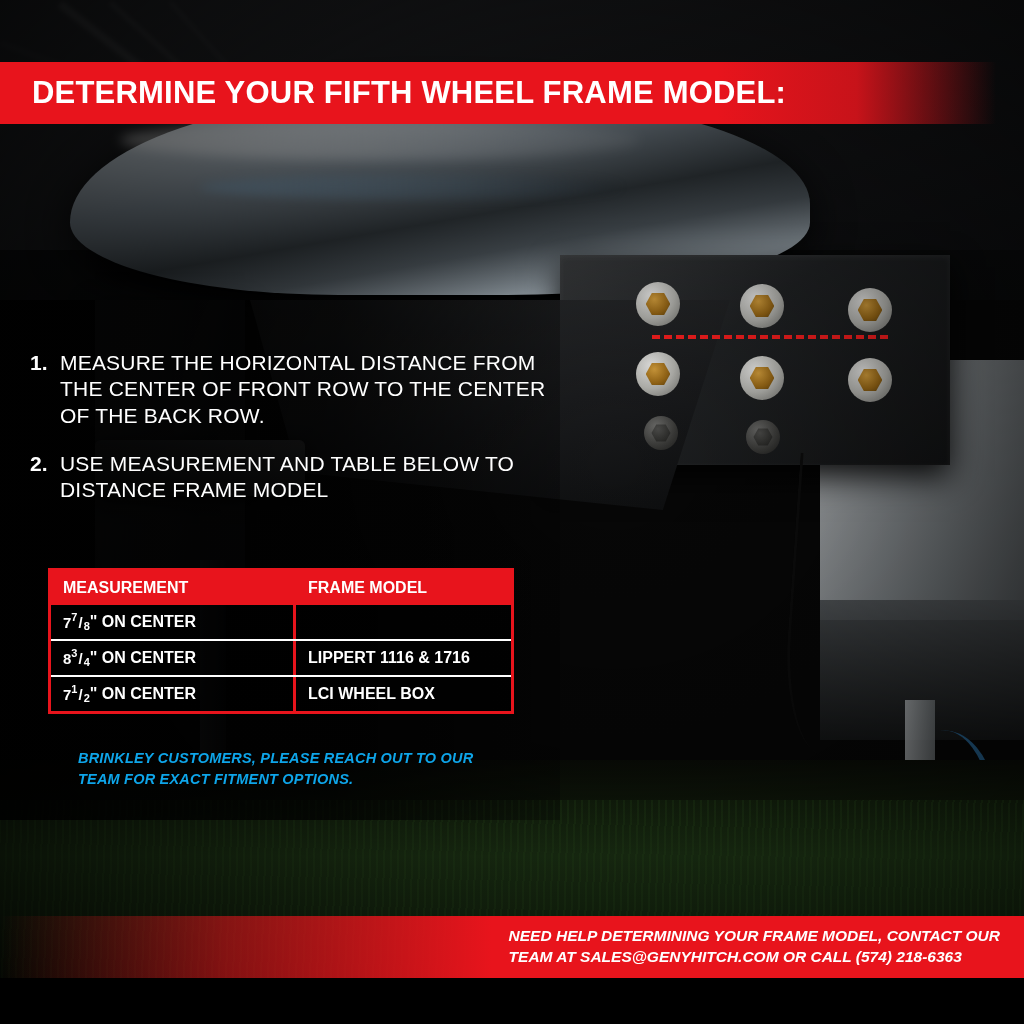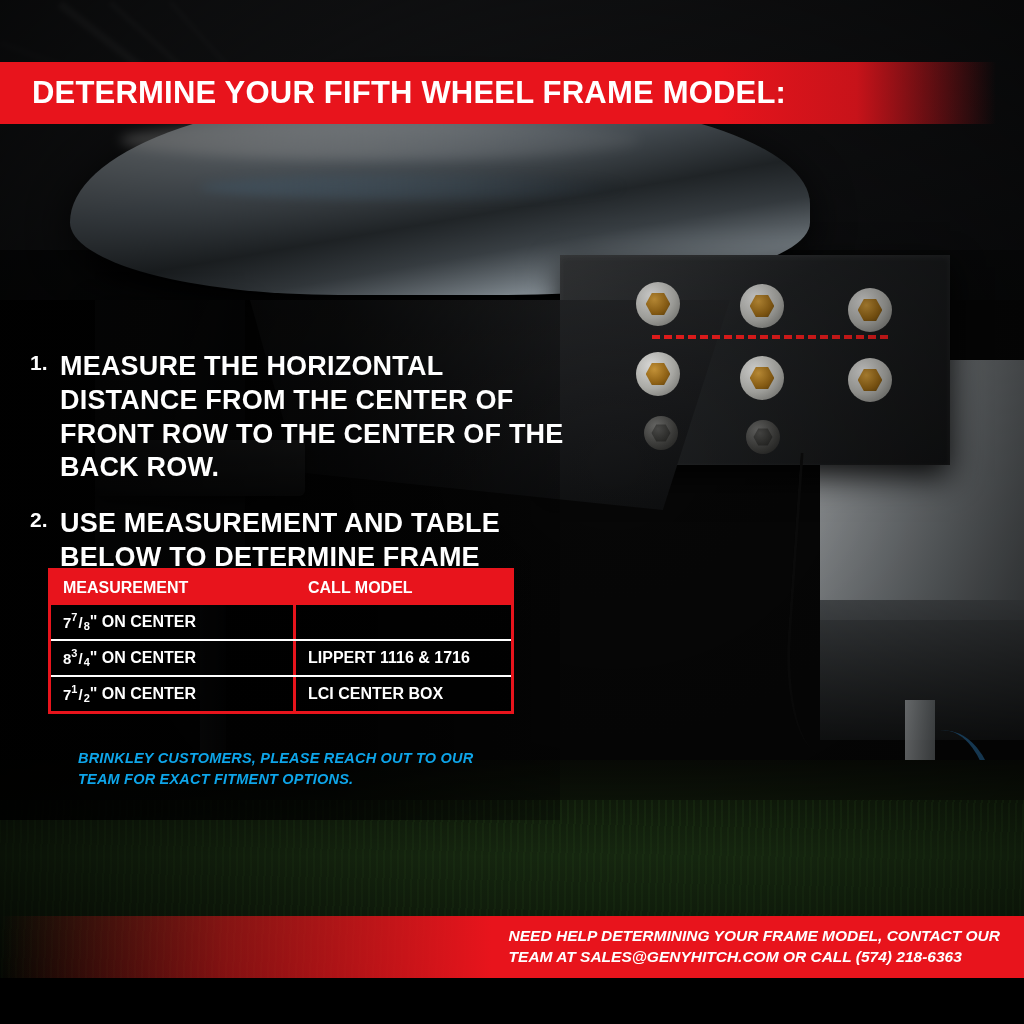--- a/index.html
+++ b/index.html
@@ -164,21 +164,21 @@
     padding-left:32px;white-space:nowrap;font-family:"Liberation Sans", sans-serif;
   }
 
   
   .steps{position:absolute;left:30px;top:350px;width:540px;color:#fff;}
   .step{display:flex;margin-bottom:22px;}
   .step-num{
     font-weight:bold;font-size:21px;width:30px;flex:0 0 30px;line-height:1.25;
   }
   .step-text{
-    font-weight:bold;font-size:27px;line-height:1.25;letter-spacing:.2px;
+    font-weight:normal;font-size:21px;line-height:1.25;letter-spacing:.2px;
   }
 
   
   .tbl{
     position:absolute;left:48px;top:568px;width:460px;
     border:3px solid #e8141c;
     background:rgba(0,0,0,.35);
     text-align:center;
   }
   .tbl-row{display:flex;}
@@ -298,28 +298,28 @@
   <div class="header-title">DETERMINE YOUR FIFTH WHEEL FRAME MODEL:</div>
 </div>
 
 <div class="steps">
   <div class="step">
     <div class="step-num">1.</div>
     <div class="step-text">MEASURE THE HORIZONTAL DISTANCE FROM THE CENTER OF FRONT ROW TO THE CENTER OF THE BACK ROW.</div>
   </div>
   <div class="step">
     <div class="step-num">2.</div>
-    <div class="step-text">USE MEASUREMENT AND TABLE BELOW TO DETERMINE FRAME MODEL</div>
+    <div class="step-text">USE MEASUREMENT AND TABLE BELOW TO DISTANCE FRAME MODEL</div>
   </div>
 </div>
 
 <div class="tbl">
   <div class="tbl-row tbl-head">
     <div class="cell c1">MEASUREMENT</div>
-    <div class="cell c2">CALL MODEL</div>
+    <div class="cell c2">FRAME MODEL</div>
   </div>
   <div class="tbl-body">
 
     <div class="tbl-row">
       <div class="cell c1">
         <span class="frac">
           <span>7</span>
             <span class="n">7</span>
             <span class="sl">/</span>
             <span class="d">8</span>
@@ -344,21 +344,21 @@
     <div class="tbl-row">
       <div class="cell c1">
         <span class="frac">
           <span>7</span>
             <span class="n">1</span>
             <span class="sl">/</span>
             <span class="d">2</span>
         </span>
         <span>" ON CENTER</span>
       </div>
-      <div class="cell c2">LCI CENTER BOX</div>
+      <div class="cell c2">LCI WHEEL BOX</div>
     </div>
 
   </div>
 </div>
 
 <div class="note">BRINKLEY CUSTOMERS, PLEASE REACH OUT TO OUR TEAM FOR EXACT FITMENT OPTIONS.</div>
 
 <div class="footer-band">
   <div class="footer-text">
     <div>NEED HELP DETERMINING YOUR FRAME MODEL, CONTACT OUR</div>

